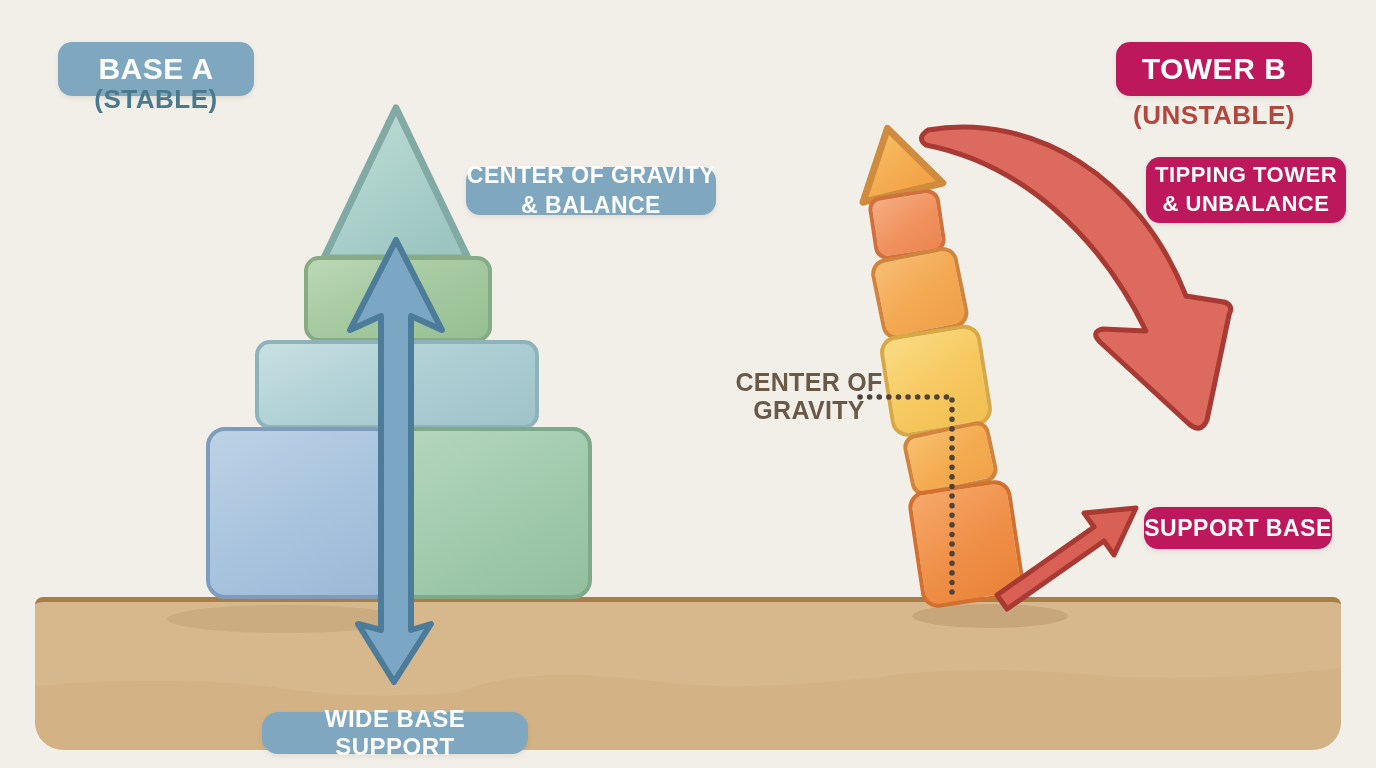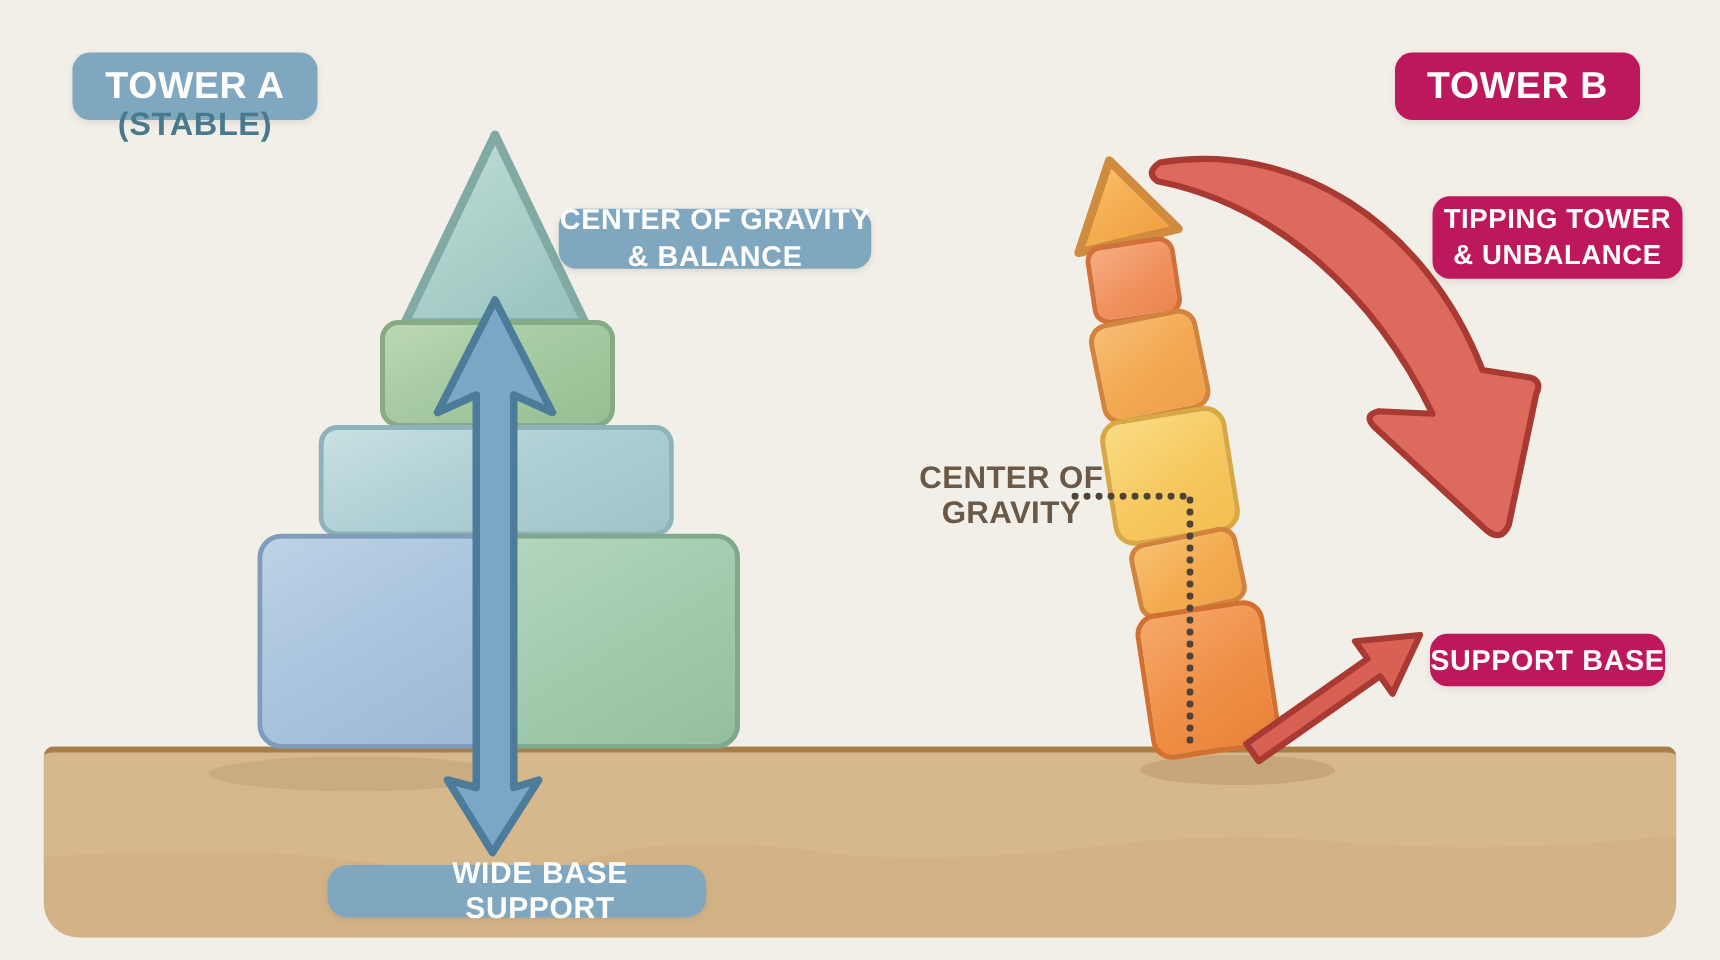--- a/index.html
+++ b/index.html
@@ -121,36 +121,37 @@
          C 1100 236, 1022 164, 926 145
          Q 916 138, 928 130 Z" fill="#dd6a5e" stroke="#a83a33" stroke-width="5" stroke-linejoin="round"></path>
 
     <polygon points="997,595 1094,527 1084,513 1136,508 1114,555 1104,541 1007,609" fill="#d96055" stroke="#a83a33" stroke-width="5" stroke-linejoin="round"></polygon>
 
     <line x1="860" y1="397" x2="950" y2="397" stroke="#4f4337" stroke-width="5.5" stroke-linecap="round" stroke-dasharray="0.1 9.5"></line>
     <line x1="952" y1="400" x2="952" y2="596" stroke="#4f4337" stroke-width="5.5" stroke-linecap="round" stroke-dasharray="0.1 9.5"></line>
   </svg>
 
   <div class="badge blue z-top" style="left:58px;top:42px;width:196px;height:54px;font-size:30px;">
-    <span>TOWER A</span>
+    <span>BASE A</span>
   </div>
   <div class="sub-label z-top" style="left:58px;top:84px;width:196px;font-size:26px;color:#48798f;">(STABLE)</div>
 
-  <div class="badge blue z-top" style="left:447px;top:167px;width:250px;height:48px;font-size:23px;line-height:1.3;">
+  <div class="badge blue z-top" style="left:466px;top:167px;width:250px;height:48px;font-size:23px;line-height:1.3;">
     <span>CENTER OF GRAVITY</span>
     <span>&amp; BALANCE</span>
   </div>
 
-  <div class="badge blue z-top" style="left:262px;top:692px;width:266px;height:42px;font-size:24px;border-radius:16px;padding-left:37px;">
+  <div class="badge blue z-top" style="left:262px;top:712px;width:266px;height:42px;font-size:24px;border-radius:16px;">
     <span>WIDE BASE SUPPORT</span>
   </div>
 
   <div class="badge red z-top" style="left:1116px;top:42px;width:196px;height:54px;font-size:30px;">
     <span>TOWER B</span>
   </div>
+  <div class="sub-label z-top" style="left:1116px;top:100px;width:196px;font-size:26px;color:#b3473e;">(UNSTABLE)</div>
 
   <div class="badge red z-top" style="left:1146px;top:157px;width:200px;height:66px;font-size:22px;line-height:1.3;">
     <span>TIPPING TOWER</span>
     <span>&amp; UNBALANCE</span>
   </div>
 
   <div class="badge red z-top" style="left:1144px;top:507px;width:188px;height:42px;font-size:23px;border-radius:14px;">
     <span>SUPPORT BASE</span>
   </div>
 

